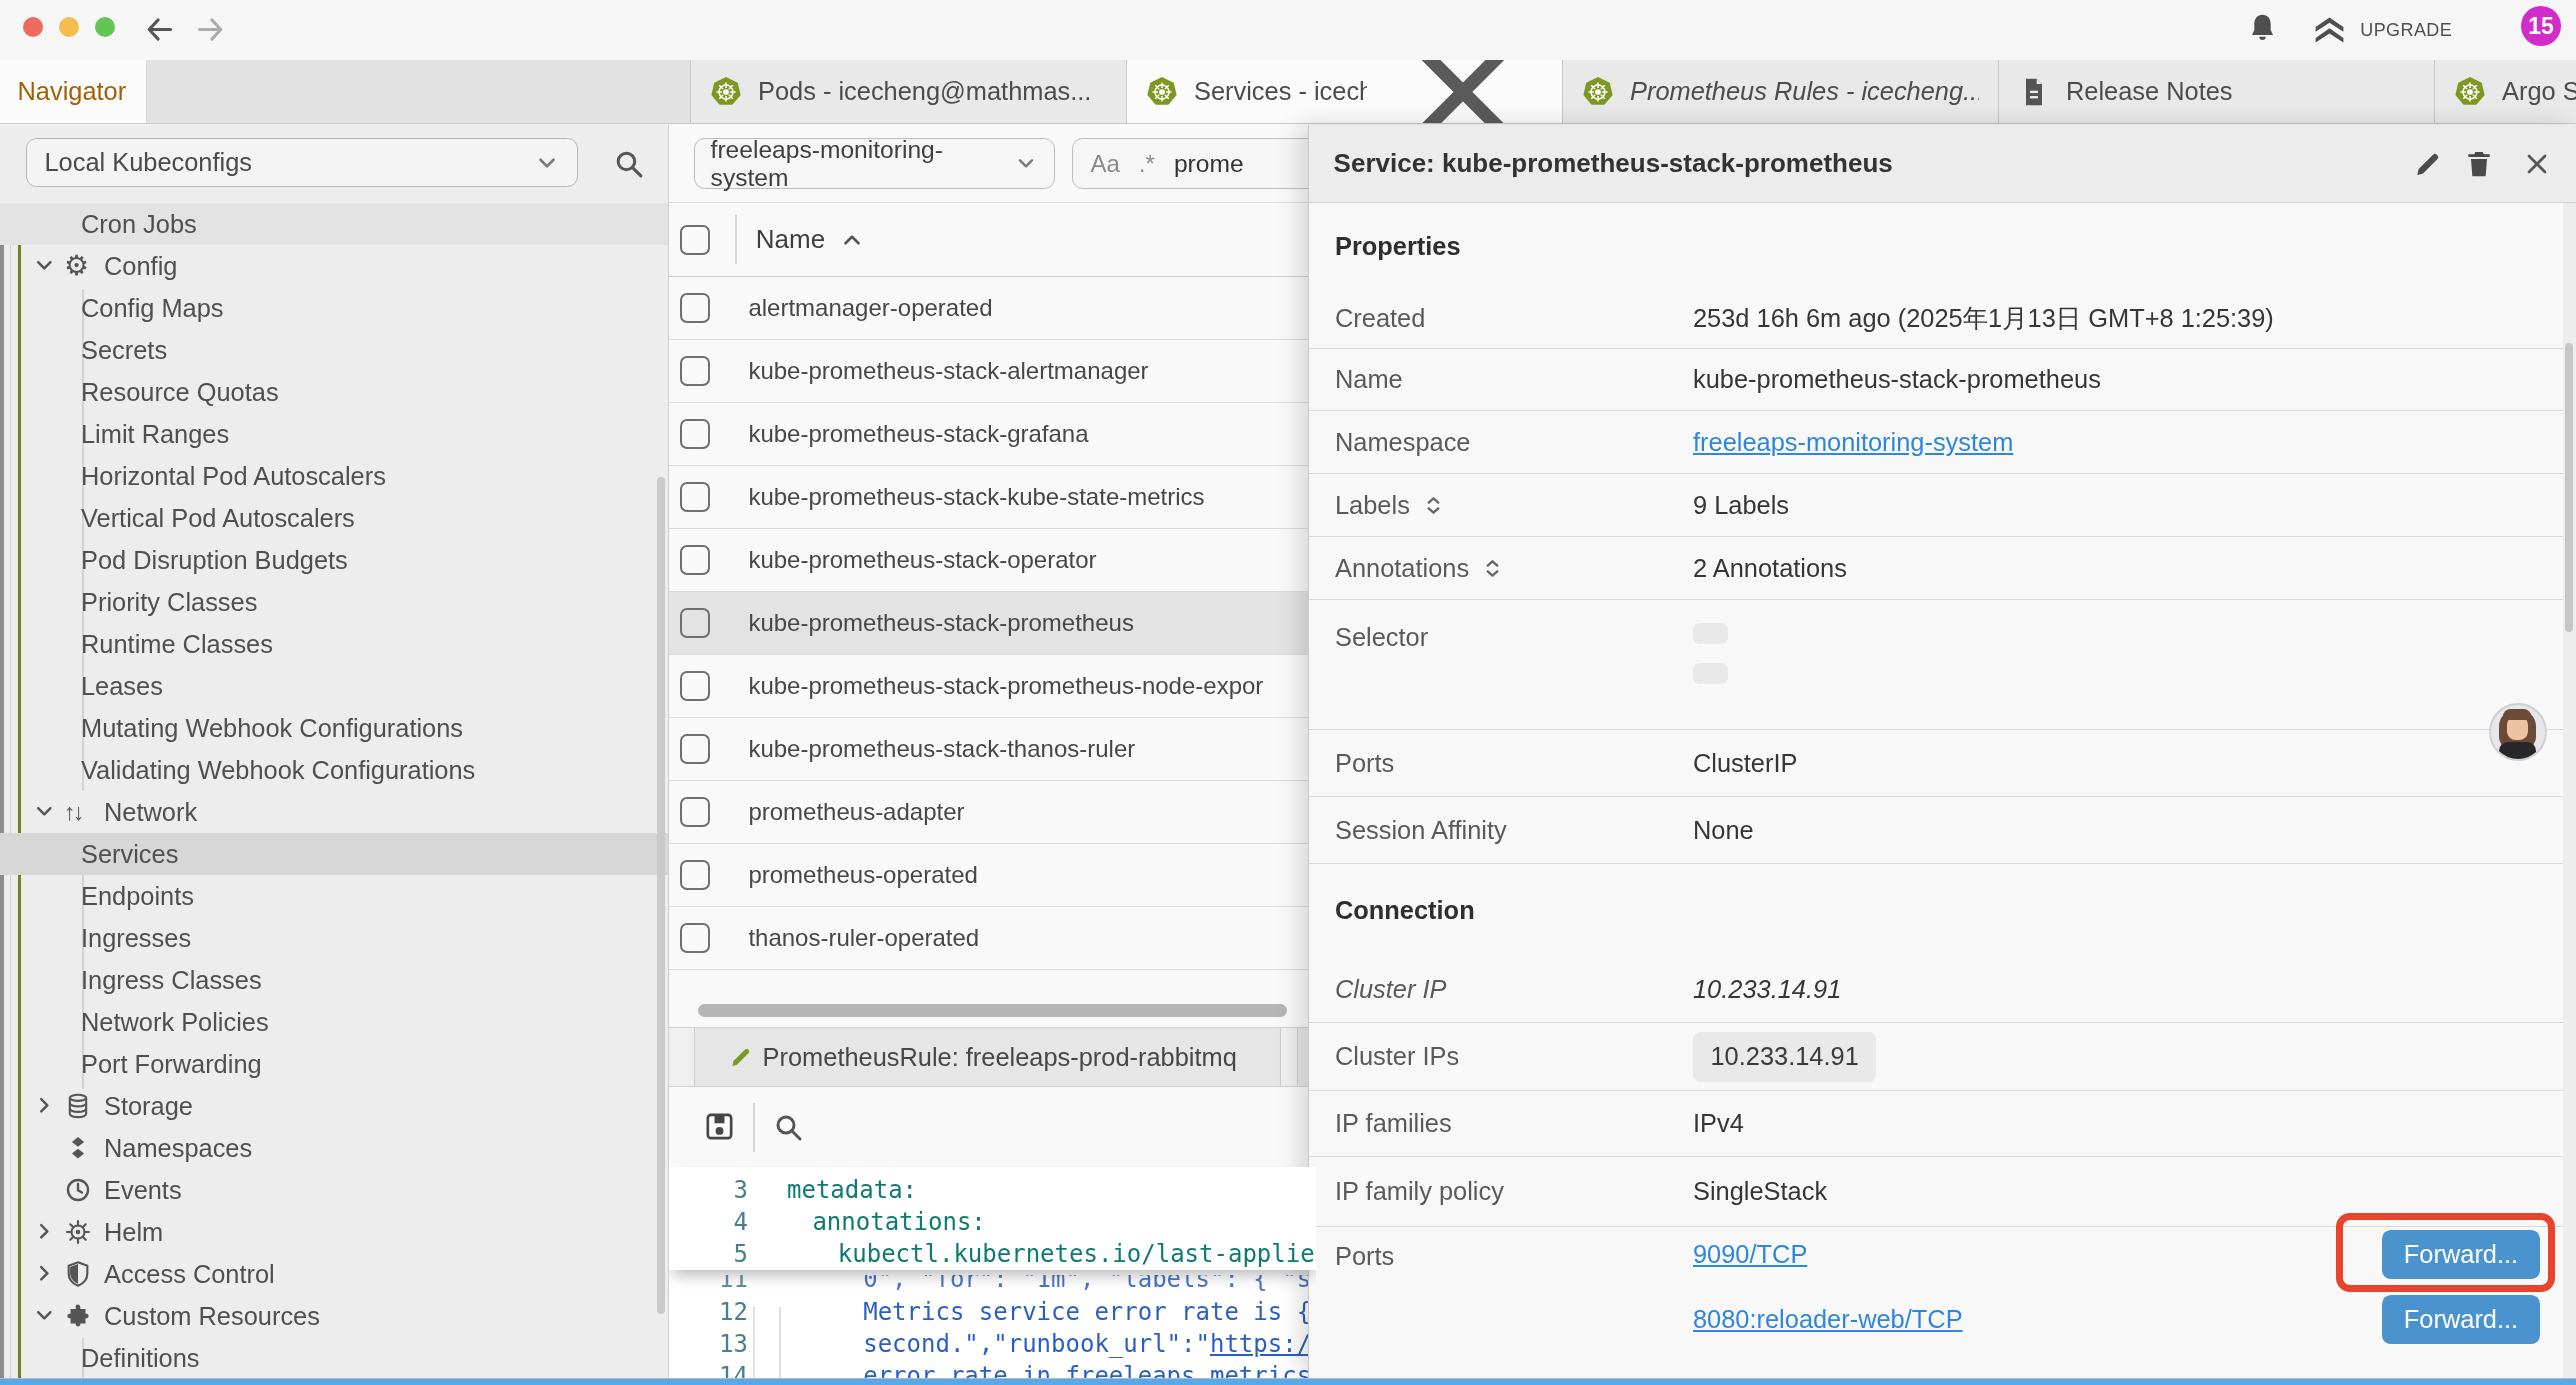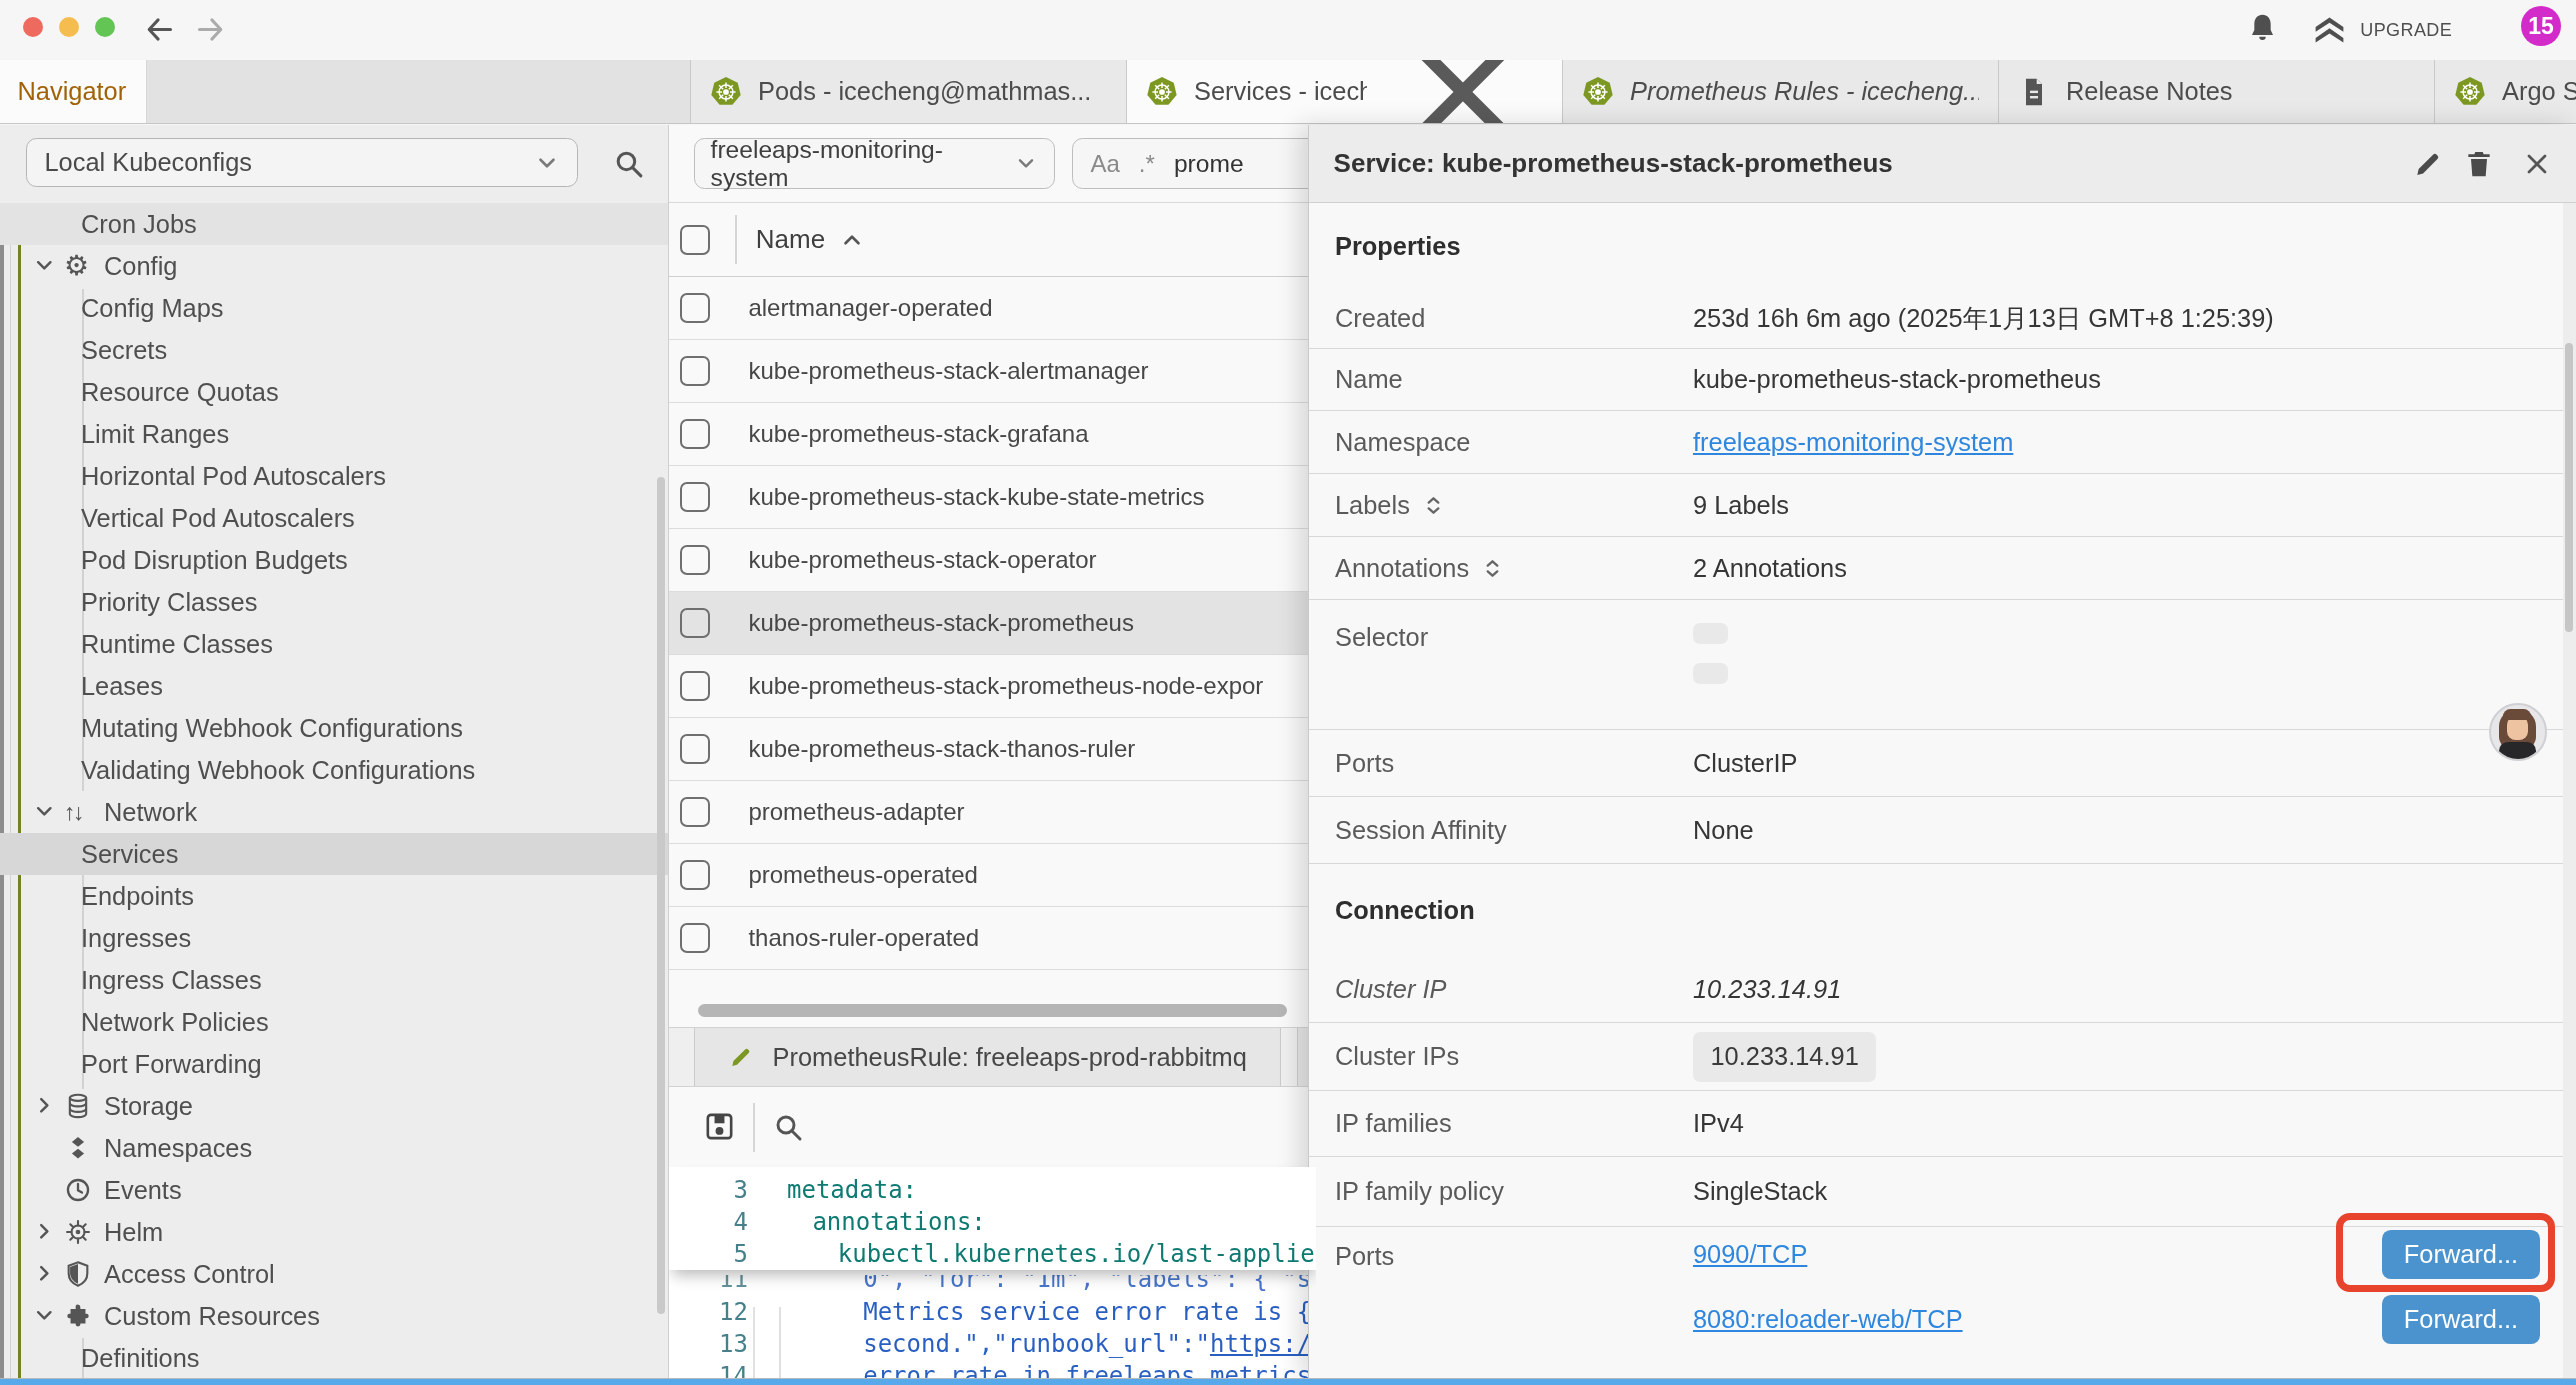--- a/index.html
+++ b/index.html
@@ -82,21 +82,21 @@
   .thead .hname{margin-left:19px;color:#3f3f3f;font-size:26px;}
   .thead .sort{width:26px;height:26px;color:#555;margin-left:14px;}
   .rows{position:absolute;left:0;top:152px;width:100%;}
   .trow{height:63px;display:flex;align-items:center;border-bottom:0.9px solid #dcdcdc;box-sizing:border-box;background:#f9f9f9;}
   .trow .cb{margin-left:11.4px;}
   .trow-label{margin-left:38px;color:#474747;font-size:24px;white-space:nowrap;overflow:hidden;}
   .trow.selected{background:#e3e3e3;}
   .hscroll{position:absolute;left:29px;top:879px;width:589px;height:13px;background:#b5b5b5;border-radius:7px;}
   .btabs{position:absolute;left:0;top:902px;width:100%;height:60px;background:#efefef;border-top:0.9px solid #d2d2d2;border-bottom:0.9px solid #d2d2d2;box-sizing:border-box;}
   .btab{position:absolute;top:0;height:58px;background:#e6e6e6;border-left:0.9px solid #cbcbcb;border-right:0.9px solid #cbcbcb;
-    display:flex;align-items:center;padding:0 0 0 33px;box-sizing:border-box;gap:19px;}
+    display:flex;align-items:center;padding:0 0 0 33px;box-sizing:border-box;gap:9px;}
   .btab .pencil{width:26px;height:26px;color:#7d9822;flex:none;}
   .btab .btab-label{color:#474747;font-size:25.4px;white-space:nowrap;}
   .etoolbar{position:absolute;left:0;top:962px;width:100%;height:81px;border-bottom:0.9px solid #d9d9d9;box-sizing:border-box;background:#f9f9f9;}
   .etoolbar .floppy{position:absolute;left:33px;top:22px;width:35px;height:35px;color:#454545;}
   .etoolbar .vdiv{position:absolute;left:84px;top:16px;width:1.8px;height:49px;background:#d6d6d6;}
   .etoolbar .emag{position:absolute;left:103px;top:24px;width:32px;height:32px;color:#555;}
   .editor{position:absolute;left:0;top:1042px;width:100%;bottom:0;background:#ffffff;font-family:"DejaVu Sans Mono",monospace;font-size:24px;}
   .code-line{display:flex;height:32px;align-items:center;}
   .gutter{width:79px;flex:none;text-align:right;color:#47808a;padding-right:0;box-sizing:border-box;}
   .code{white-space:pre;padding-left:calc(39px + var(--ind,0)*25.4px);overflow:hidden;}

